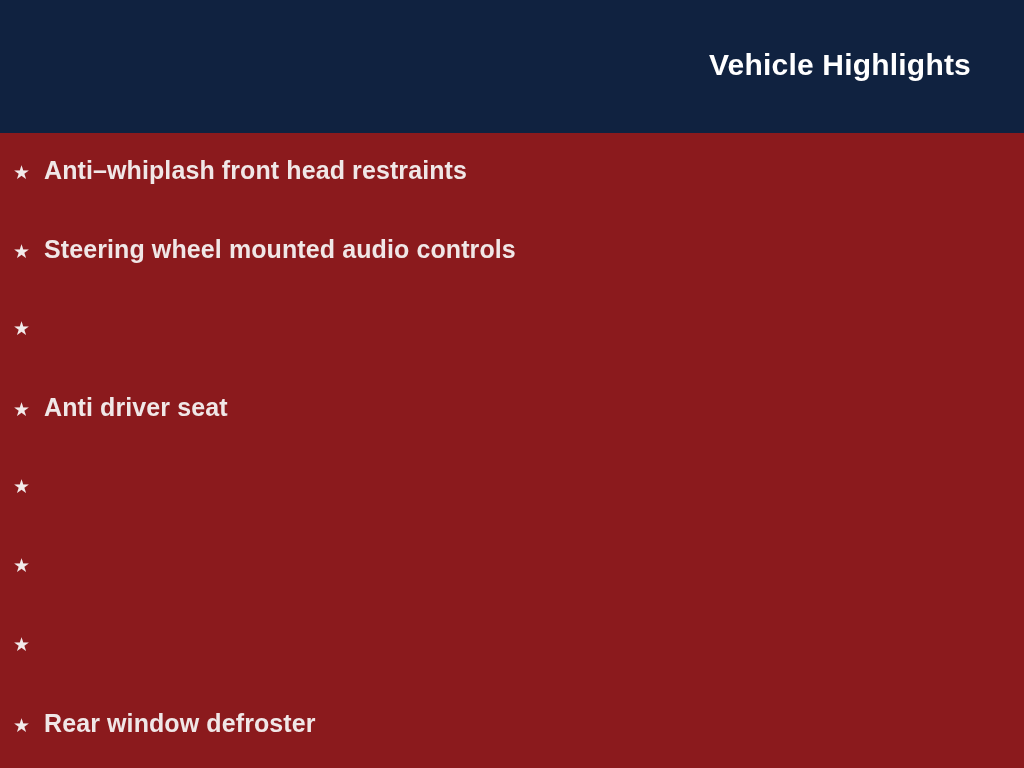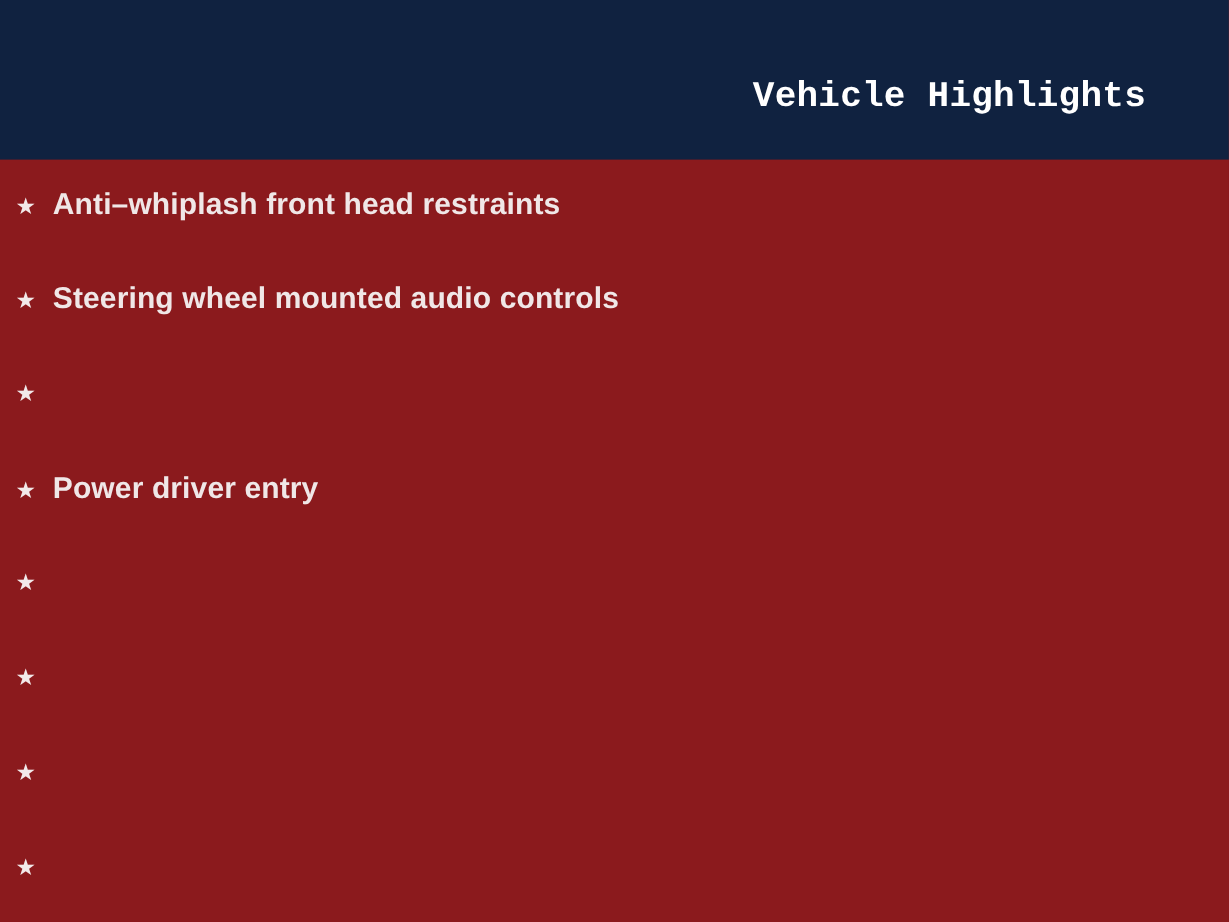--- a/index.html
+++ b/index.html
@@ -28,22 +28,22 @@
     top: 0;
     width: 1024px;
     height: 133px;
     background: #102240;
     box-sizing: border-box;
   }
   #slide-title {
     position: absolute;
     right: 52px;
     top: 46px;
-    margin: 17px;
-    font-family: Liberation Mono, monospace;
+    margin: 1px;
+    font-family: Liberation Sans, sans-serif;
     font-size: 30px;
     font-weight: bold;
     line-height: 36px;
     letter-spacing: 0.2px;
     color: #ffffff;
     white-space: nowrap;
   }
   
   #feature-list {
     position: absolute;
@@ -111,34 +111,35 @@
       <span class="bullet-star">★</span>
       <span class="feature-label">Steering wheel mounted audio controls</span>
     </li>
 
     <li class="feature-item row-2">
       <span class="bullet-star">★</span>
     </li>
 
     <li class="feature-item row-3">
       <span class="bullet-star">★</span>
-      <span class="feature-label">Power driver entry</span>
+      <span class="feature-label">Anti driver seat</span>
     </li>
 
     <li class="feature-item row-4">
       <span class="bullet-star">★</span>
     </li>
 
     <li class="feature-item row-5">
       <span class="bullet-star">★</span>
     </li>
 
     <li class="feature-item row-6">
       <span class="bullet-star">★</span>
     </li>
 
     <li class="feature-item row-7">
       <span class="bullet-star">★</span>
+      <span class="feature-label">Rear window defroster</span>
     </li>
 
   </ul>
 
 </div>
 
 </body></html>

